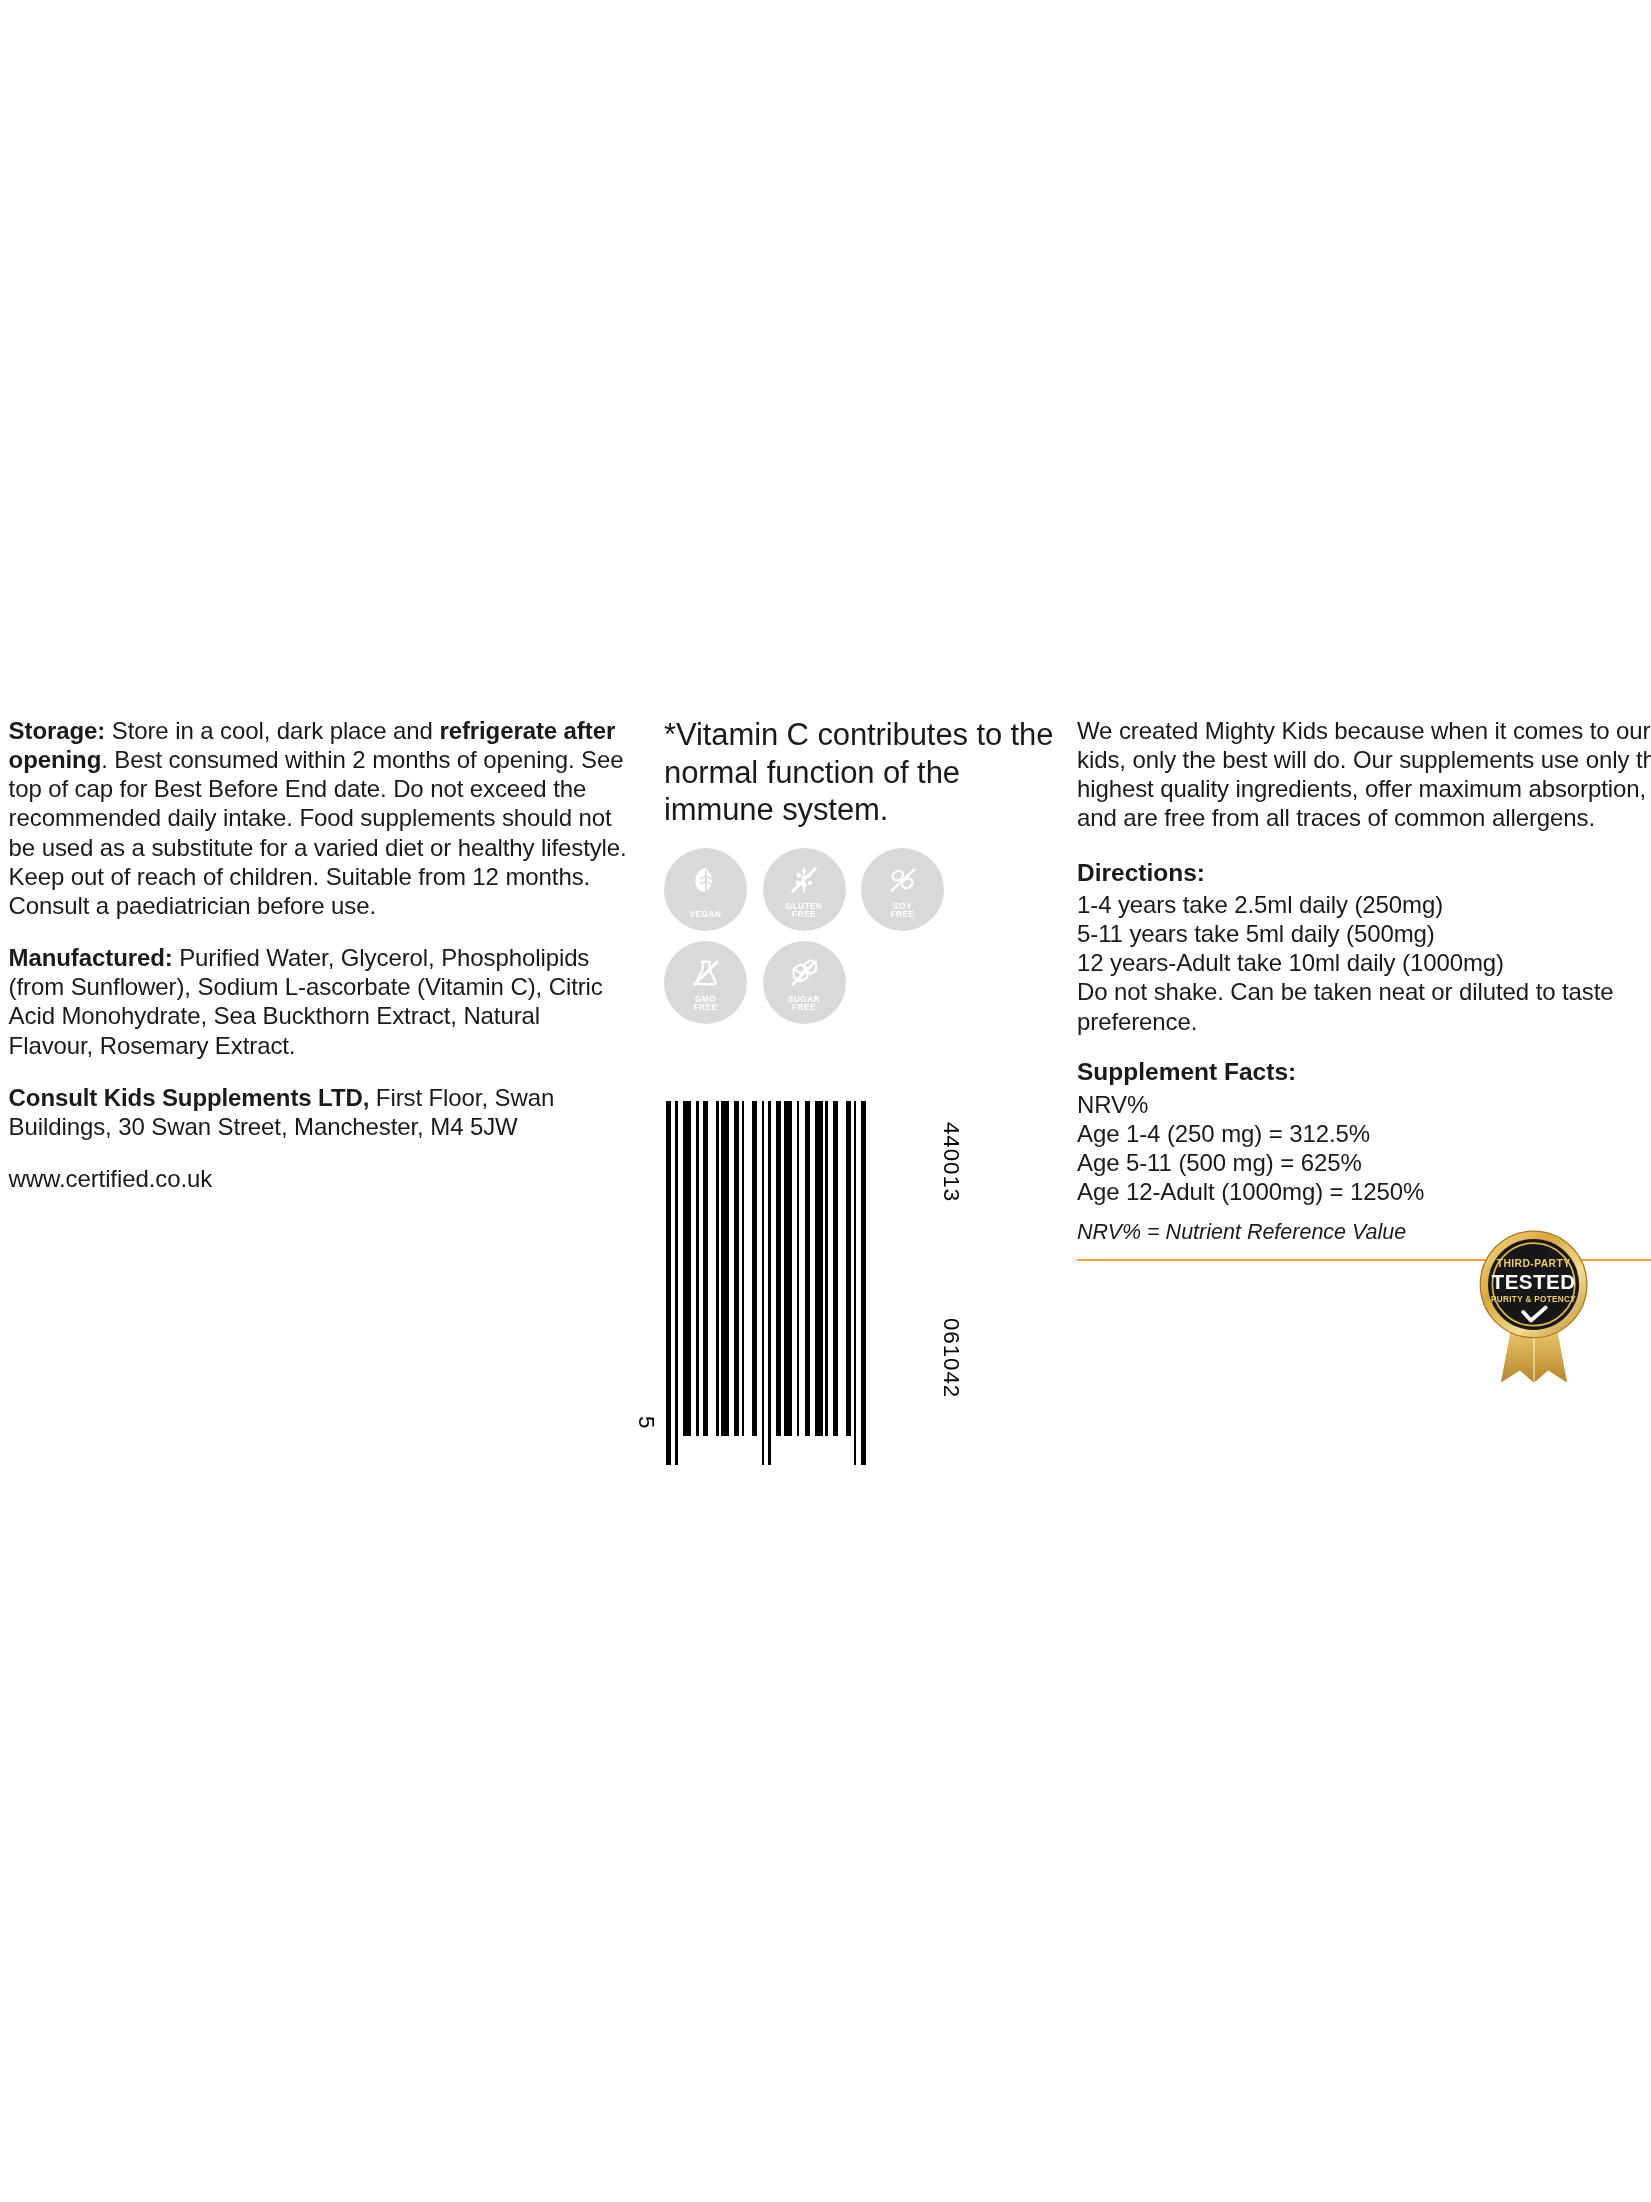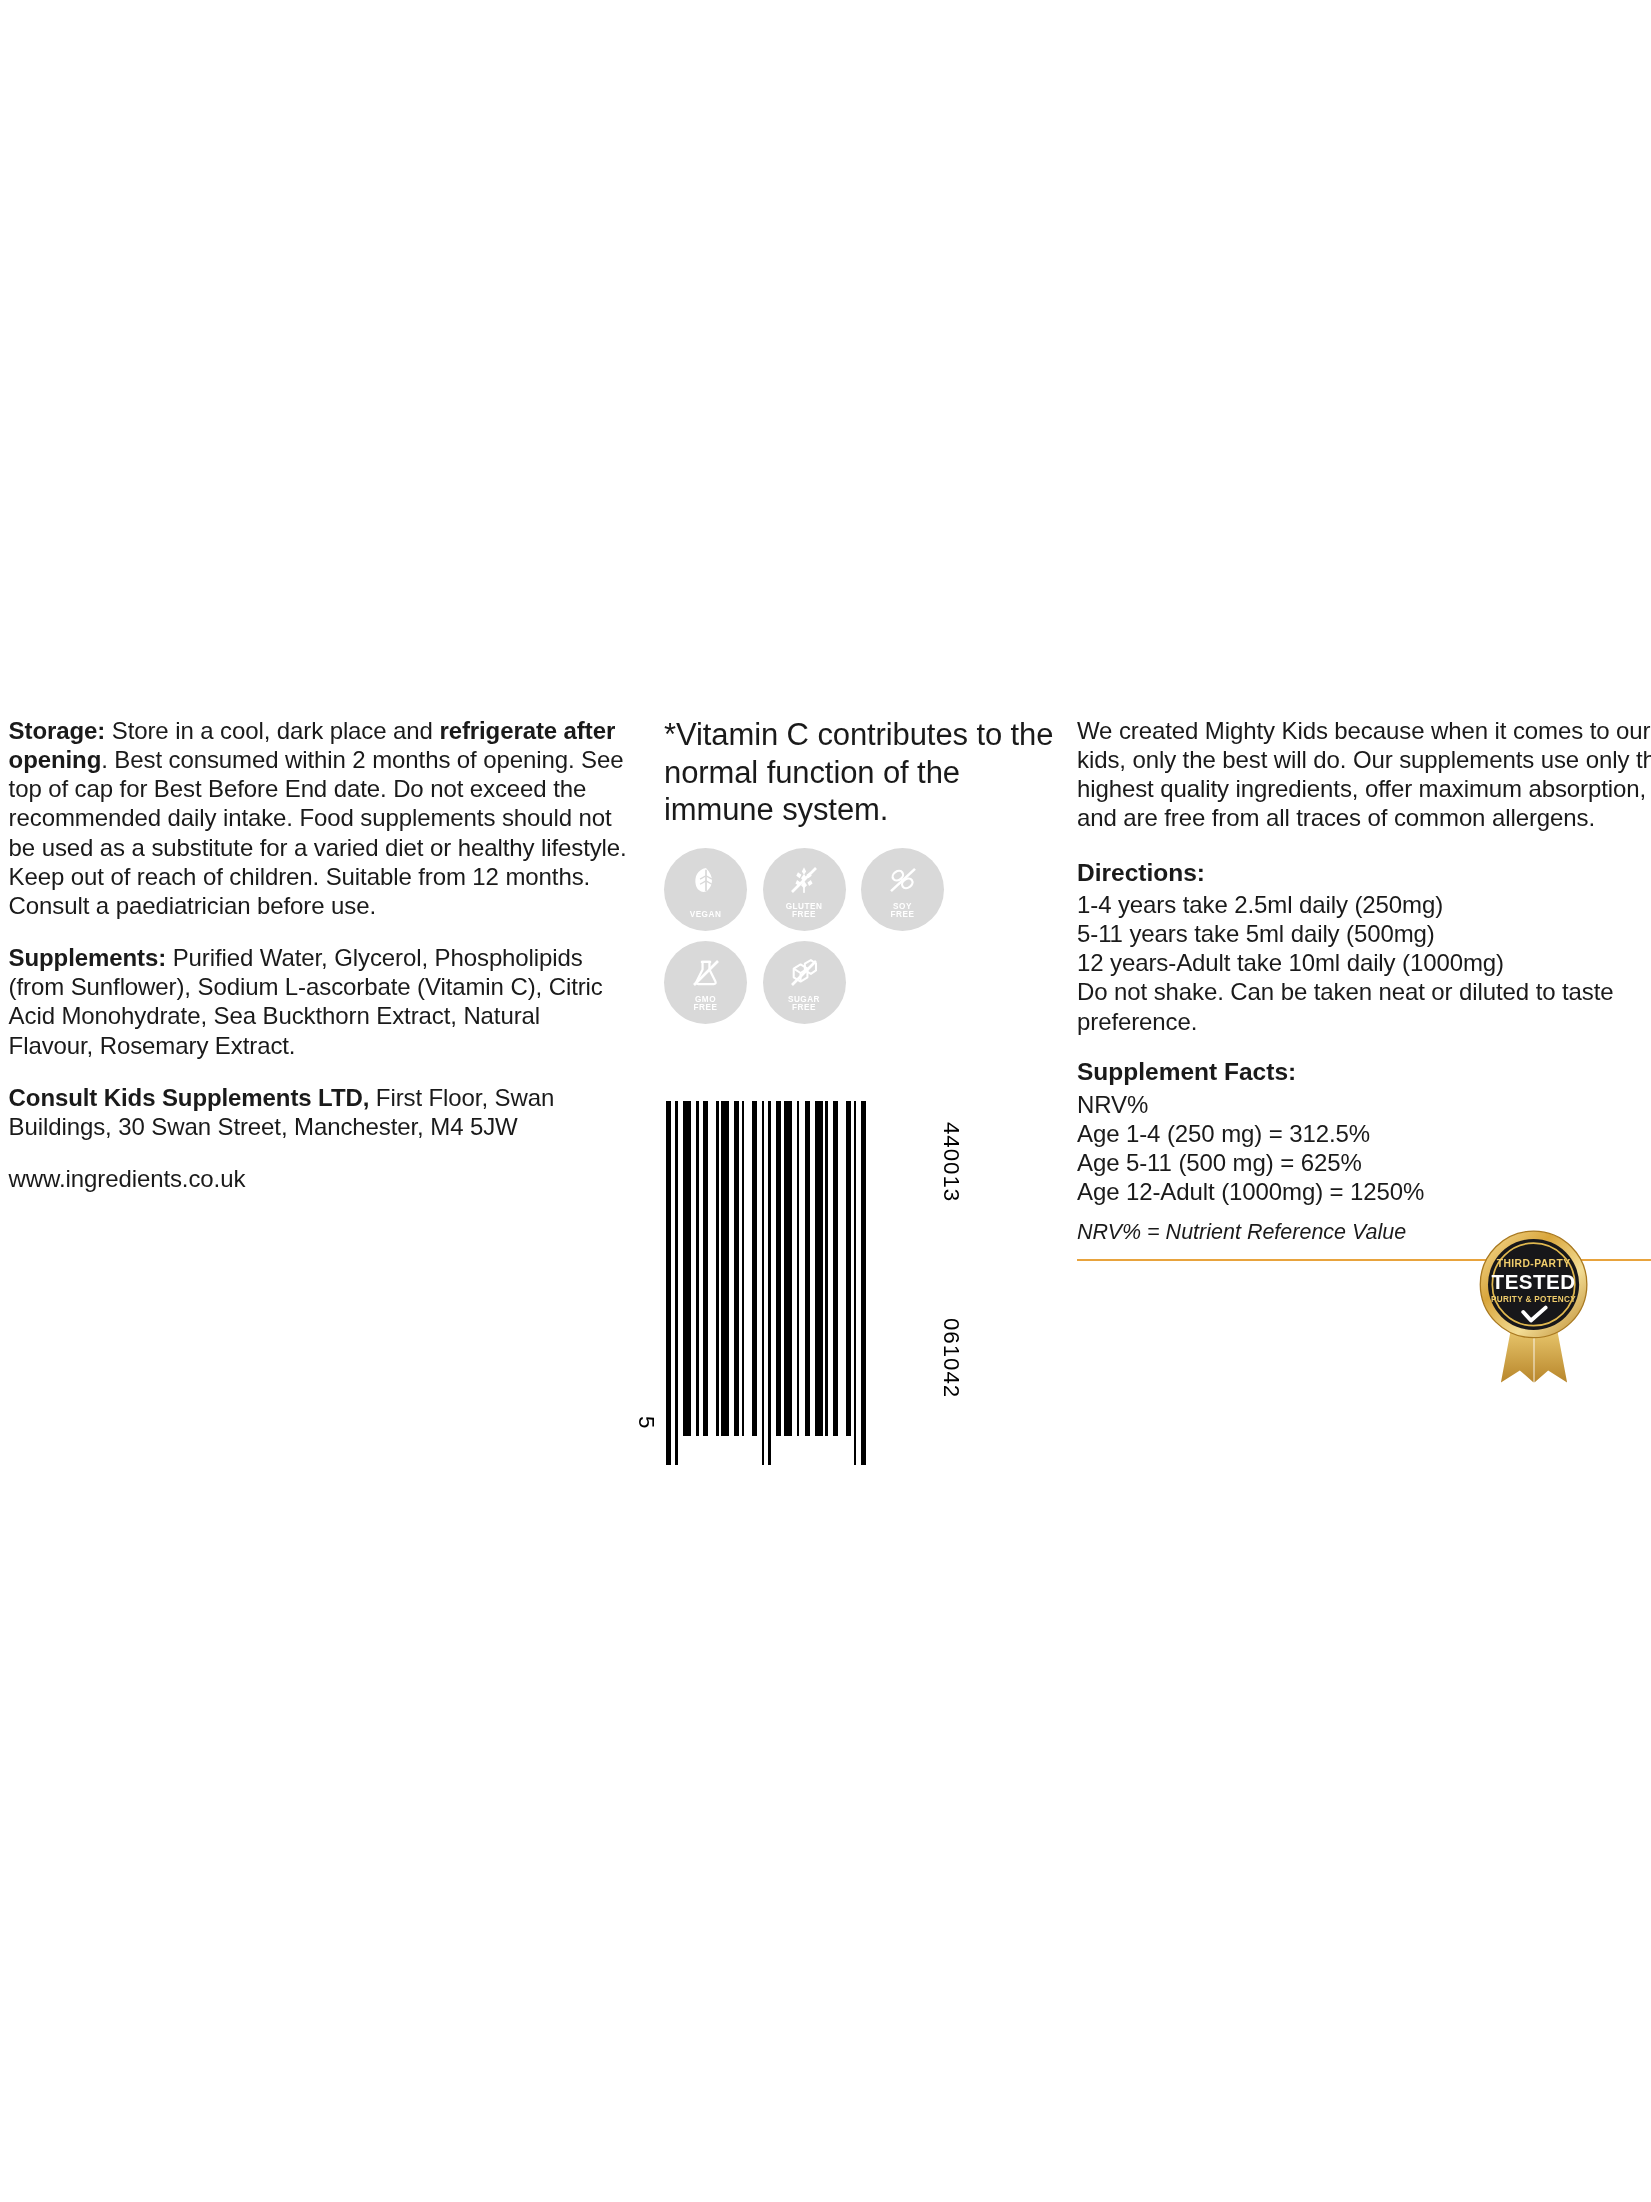--- a/index.html
+++ b/index.html
@@ -179,26 +179,26 @@
 </style>
 </head>
 <body>
 
 <div class="label-area">
 
   <div class="col-left">
 
     <p><span class="b">Storage:</span><span> Store in a cool, dark place and </span><span class="b">refrigerate after opening</span><span>. Best consumed within 2 months of opening. See top of cap for Best Before End date. Do not exceed the recommended daily intake. Food supplements should not be used as a substitute for a varied diet or healthy lifestyle. Keep out of reach of children. Suitable from 12 months. Consult a paediatrician before use.</span></p>
 
-    <p><span class="b">Supplements:</span><span> Purified Water, Glycerol, Phospholipids (from Sunflower), Sodium L-ascorbate (Vitamin C), Citric Acid Monohydrate, Sea Buckthorn Extract, Natural Flavour, Rosemary Extract.</span></p>
+    <p><span class="b">Manufactured:</span><span> Purified Water, Glycerol, Phospholipids (from Sunflower), Sodium L-ascorbate (Vitamin C), Citric Acid Monohydrate, Sea Buckthorn Extract, Natural Flavour, Rosemary Extract.</span></p>
 
     <p><span class="b">Consult Kids Supplements LTD,</span><span> First Floor, Swan Buildings, 30 Swan Street, Manchester, M4 5JW</span></p>
 
 
-    <p>www.ingredients.co.uk</p>
+    <p>www.certified.co.uk</p>
   </div>
 
   <div class="col-mid">
     <p class="claim">*Vitamin C contributes to the normal function of the immune system.</p>
 
     <div class="badges">
       <div class="badge-row">
 
         <div class="badge">
           <span class="glyph">

